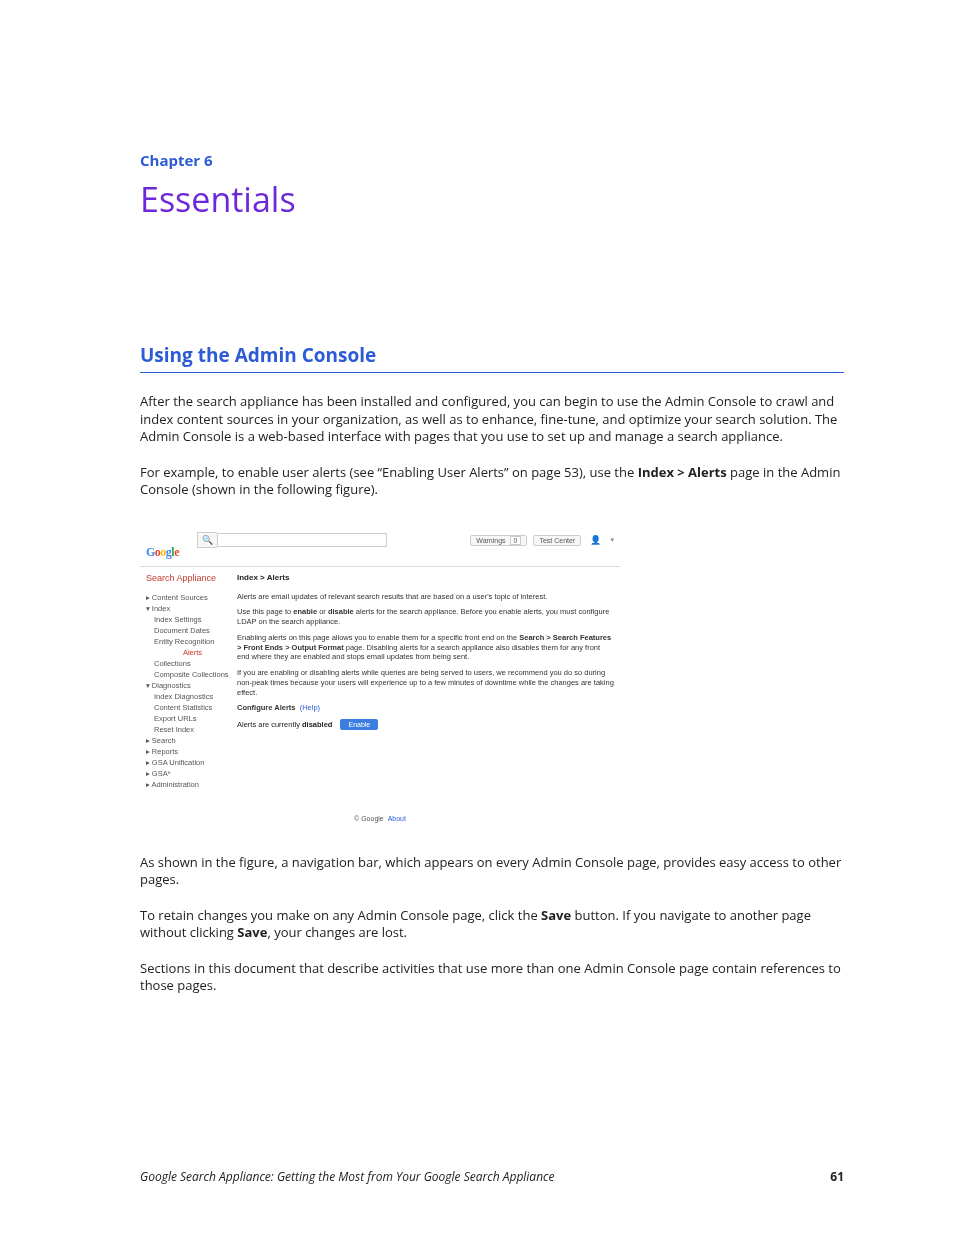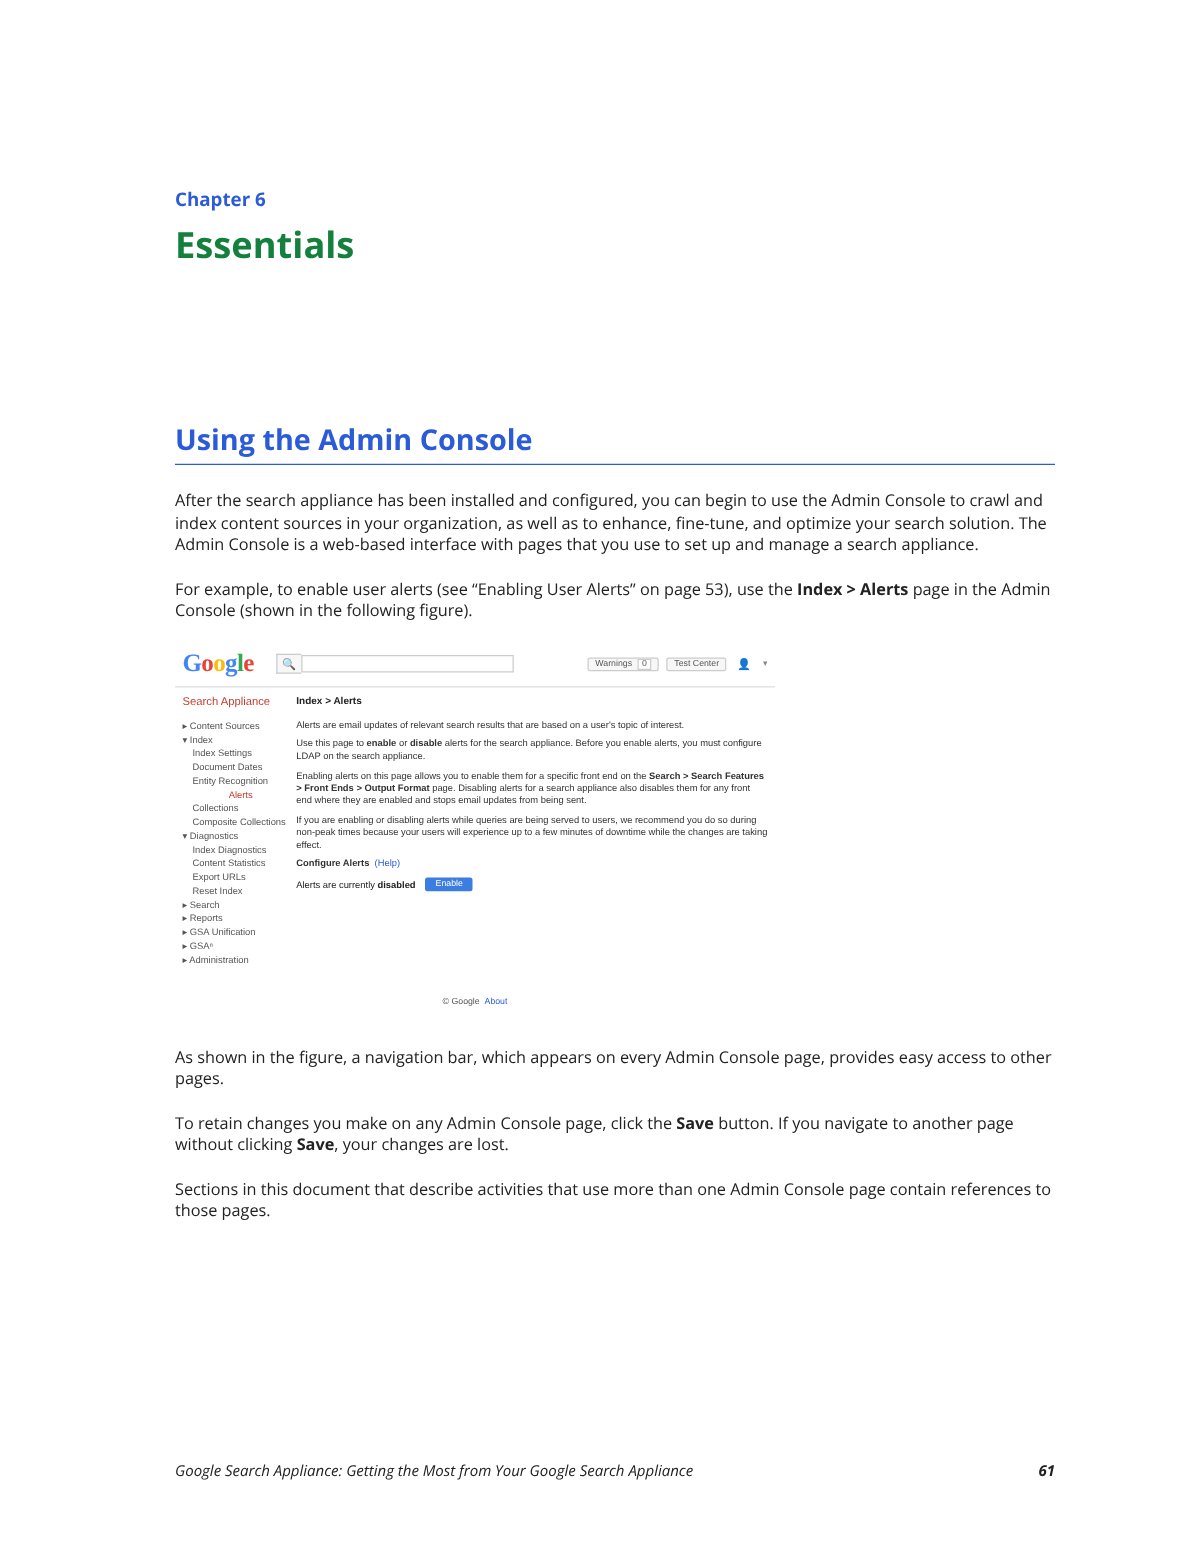--- a/index.html
+++ b/index.html
@@ -16,29 +16,29 @@
     min-height: 1235px;
     position: relative;
   }
   .chapter-label {
     color: #2b5bd7;
     font-weight: 700;
     font-size: 15px;
     margin-bottom: 6px;
   }
   .chapter-title {
-    color: #15803d;
-    font-weight: 700;
-    font-size: 29px;
+    color: #6d28d9;
+    font-weight: 400;
+    font-size: 34px;
     margin: 0 0 120px 0;
   }
   .section-title {
     color: #2b5bd7;
     font-weight: 700;
-    font-size: 23px;
+    font-size: 19px;
     border-bottom: 1px solid #2b5bd7;
     padding-bottom: 4px;
     margin-bottom: 20px;
   }
   .body-text {
     font-size: 13px;
     line-height: 1.35;
     color: #222;
     margin-bottom: 18px;
   }
@@ -52,23 +52,24 @@
     border: 0;
   }
   .console-top {
     display: flex;
     align-items: center;
     padding: 4px 6px 6px 6px;
     border-bottom: 1px solid #ddd;
   }
   .google-logo {
     font-family: "Times New Roman", serif;
-    font-size: 20px;
+    font-size: 12px;
     font-weight: 700;
     letter-spacing: -0.5px;
+    margin-top: 24px;
   }
   .google-logo .g1 { color:#4285F4; }
   .google-logo .o1 { color:#EA4335; }
   .google-logo .o2 { color:#FBBC05; }
   .google-logo .g2 { color:#4285F4; }
   .google-logo .l  { color:#34A853; }
   .google-logo .e  { color:#EA4335; }
   .search-group {
     margin-left: 18px;
     display: flex;
@@ -171,21 +172,20 @@
     justify-content: space-between;
     align-items: flex-start;
     font-size: 12px;
   }
   .page-footer .doc-title {
     font-style: italic;
     color: #222;
   }
   .page-footer .page-num {
     font-weight: 700;
-    font-style: italic;
   }
 </style>
 </head>
 <body>
 
 <div class="page">
   <div class="chapter-label">Chapter 6</div>
   <h1 class="chapter-title">Essentials</h1>
 
   <div class="section-title">Using the Admin Console</div>

